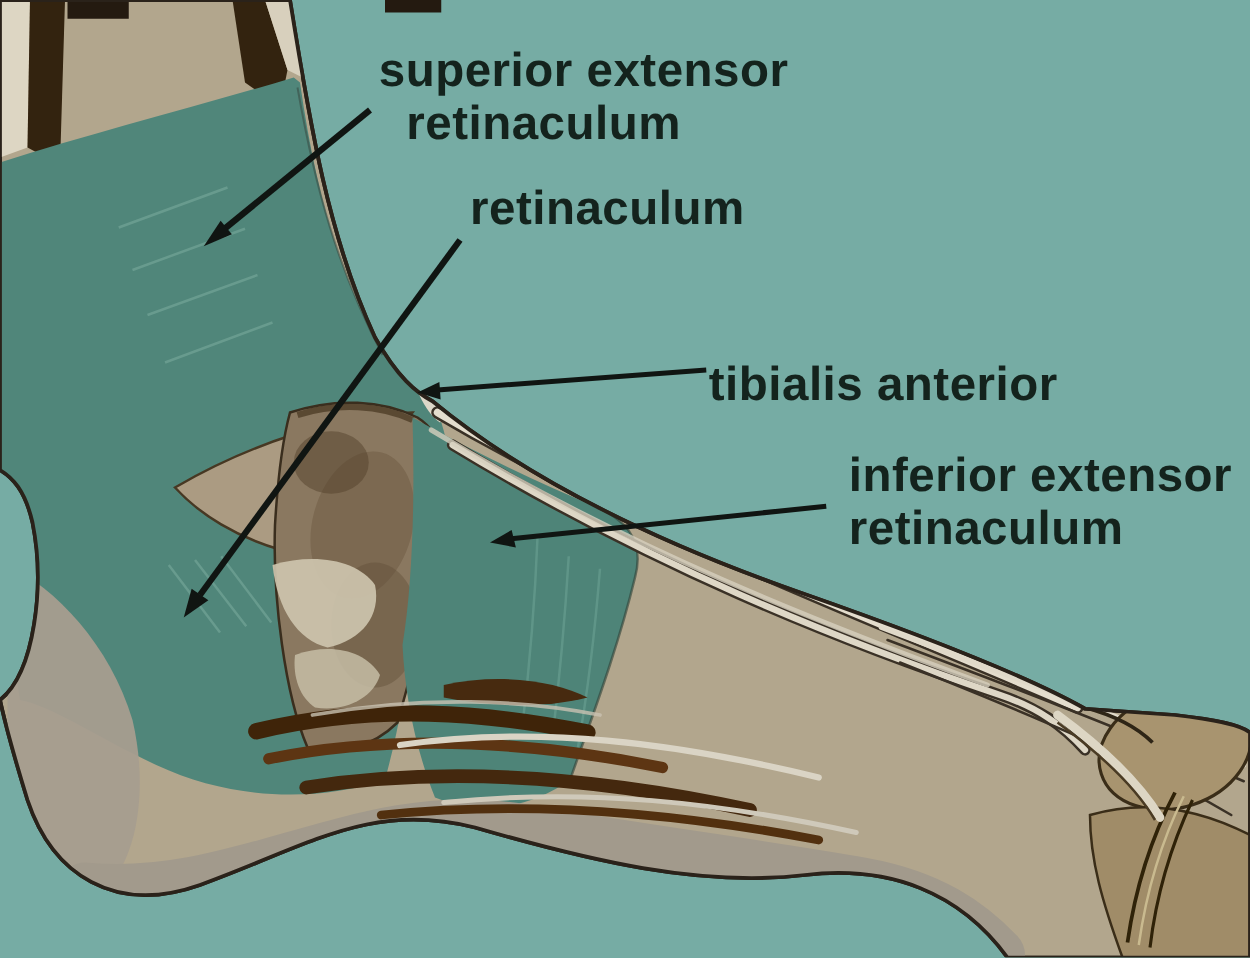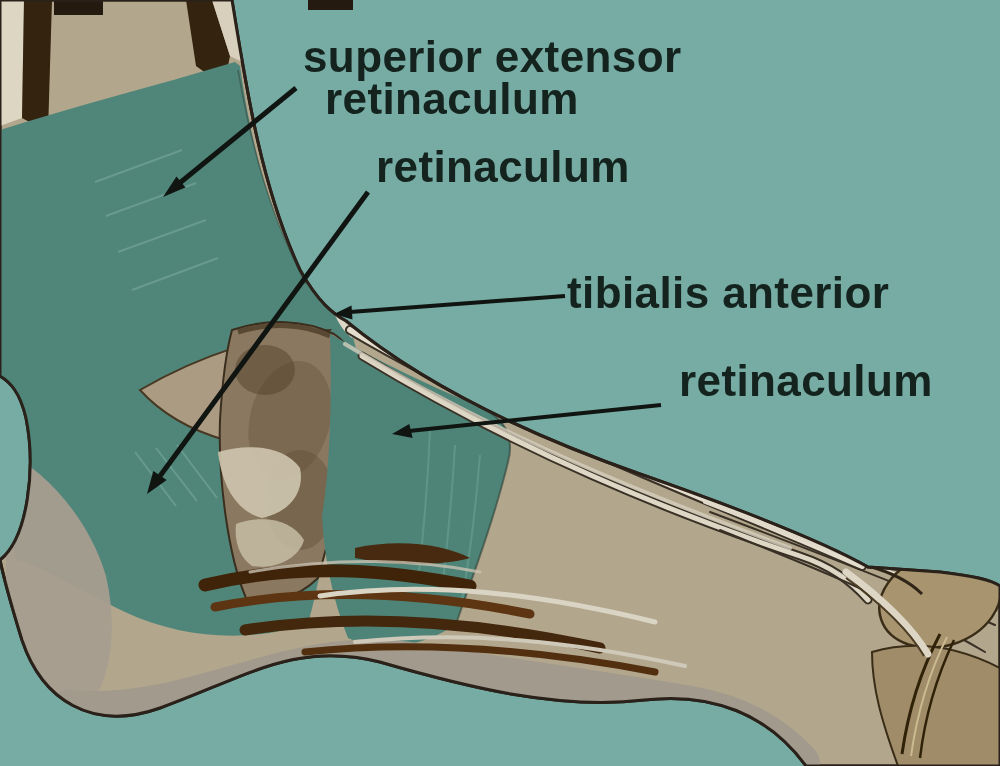--- a/index.html
+++ b/index.html
@@ -6,21 +6,21 @@
   .stage{
     position:relative;width:1000px;height:766px;overflow:hidden;
     background:#76aca4;
     font-family:"Liberation Sans", sans-serif;
   }
   .stage svg{position:absolute;left:0;top:0;}
   .anno{
     position:absolute;
     color:#14231d;
     font-weight:700;
-    font-size:44px;
+    font-size:38px;
     line-height:42px;
     letter-spacing:0.4px;
     white-space:nowrap;
   }
   .anno .l2{display:block;}
   .anno.indent2 .l2{padding-left:22px;}
 </style>
 </head>
 <body>
 
@@ -147,21 +147,22 @@
 
   <div class="anno indent2" style="left:303px;top:36px;">
     <span class="l1">superior extensor</span>
     <span class="l2">retinaculum</span>
   </div>
 
   <div class="anno" style="left:376px;top:146px;">
     <span class="l2">retinaculum</span>
   </div>
 
-  <div class="anno" style="left:567px;top:272px;">
+  <div class="anno" style="left:567px;top:287px;">
     <span class="l1">tibialis anterior</span>
   </div>
 
   <div class="anno" style="left:679px;top:360px;">
+    <span class="l1">inferior extensor</span>
     <span class="l2">retinaculum</span>
   </div>
 
 </div>
 
 </body></html>

